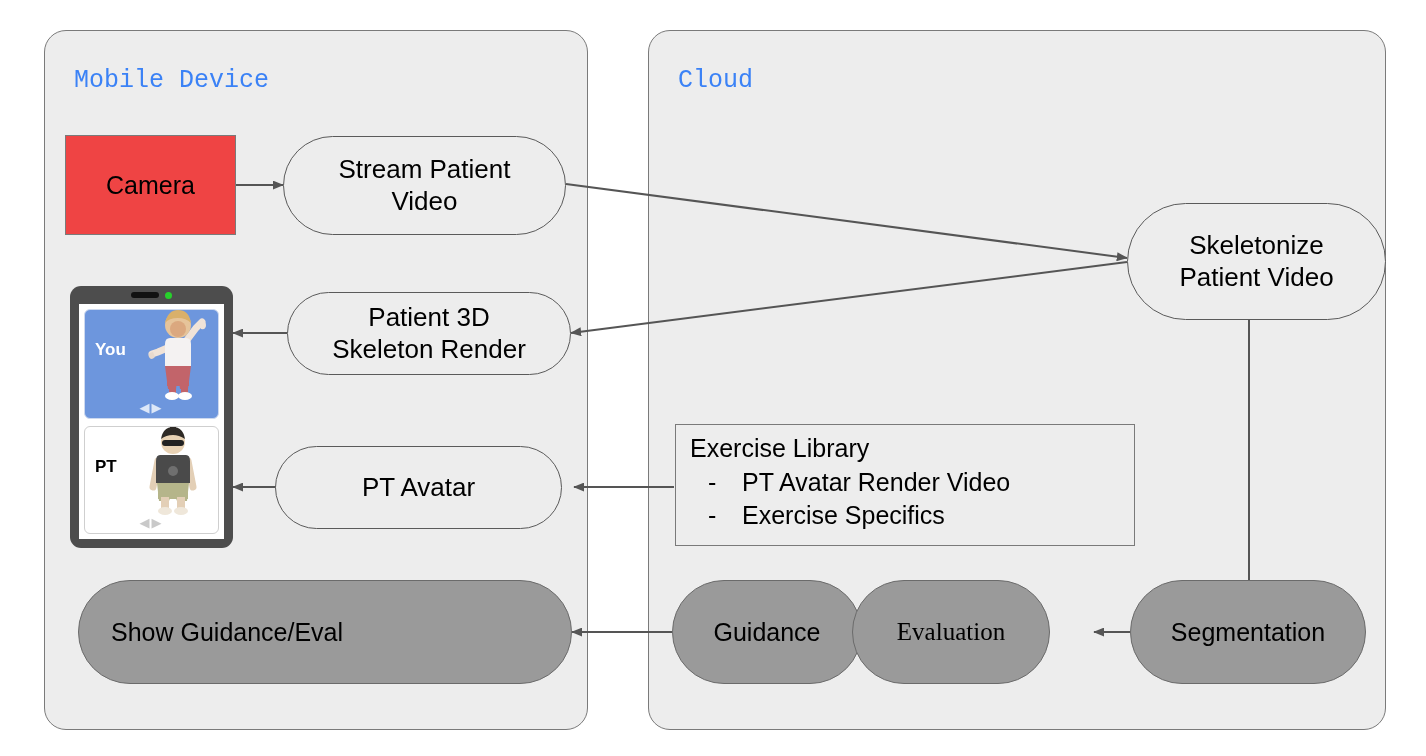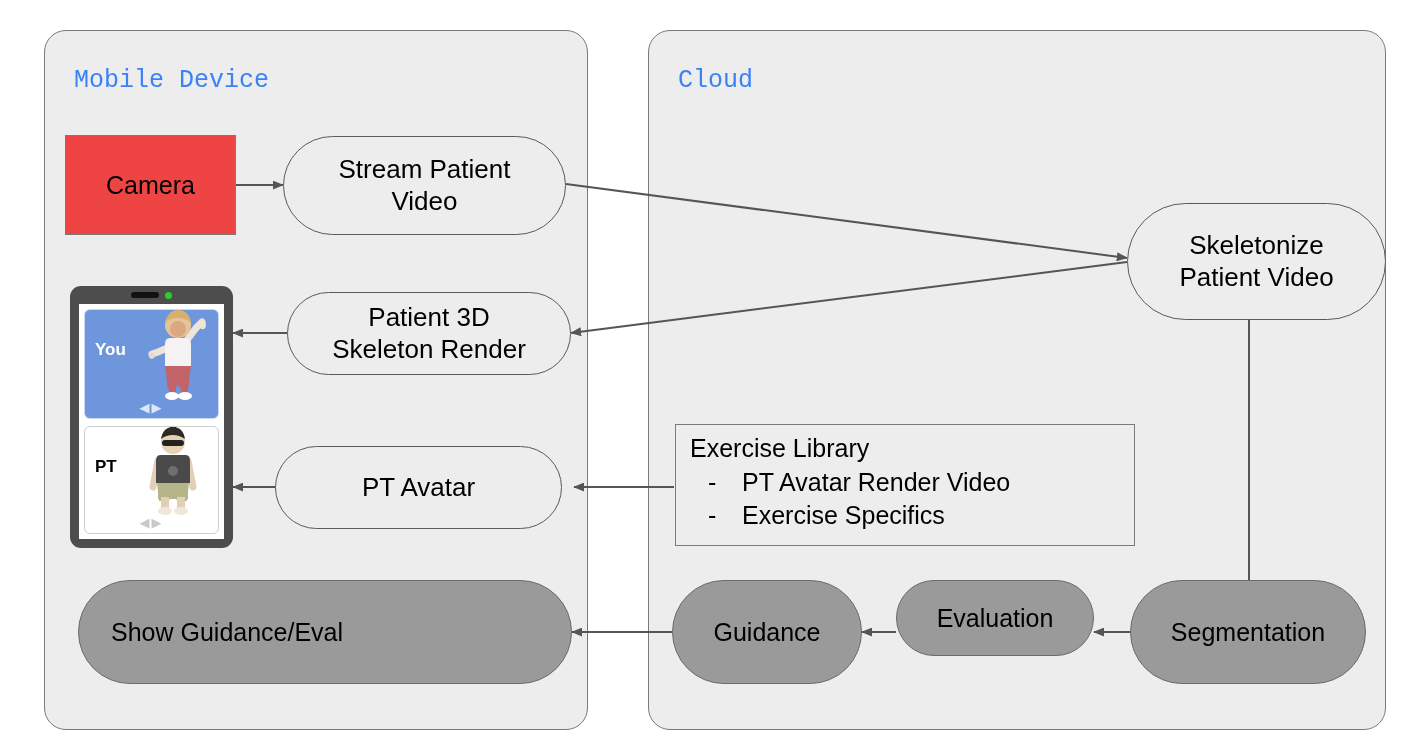--- a/index.html
+++ b/index.html
@@ -308,21 +308,21 @@
     <div class="li">
       <span class="dash">-</span>
       <span>Exercise Specifics</span>
     </div>
   </div>
 
   <div class="node gray-node" style="left:672px; top:580px; width:190px; height:104px;">
     <span>Guidance</span>
   </div>
 
-  <div class="node gray-node" style="left:896px; top:580px; width:198px; height:76px;">
+  <div class="node gray-node" style="left:852px; top:580px; width:198px; height:104px;font-family:Liberation Serif, serif;">
     <span>Evaluation</span>
   </div>
 
   <div class="node gray-node" style="left:1130px; top:580px; width:236px; height:104px;">
     <span>Segmentation</span>
   </div>
 
 </div>
 
 </body></html>

